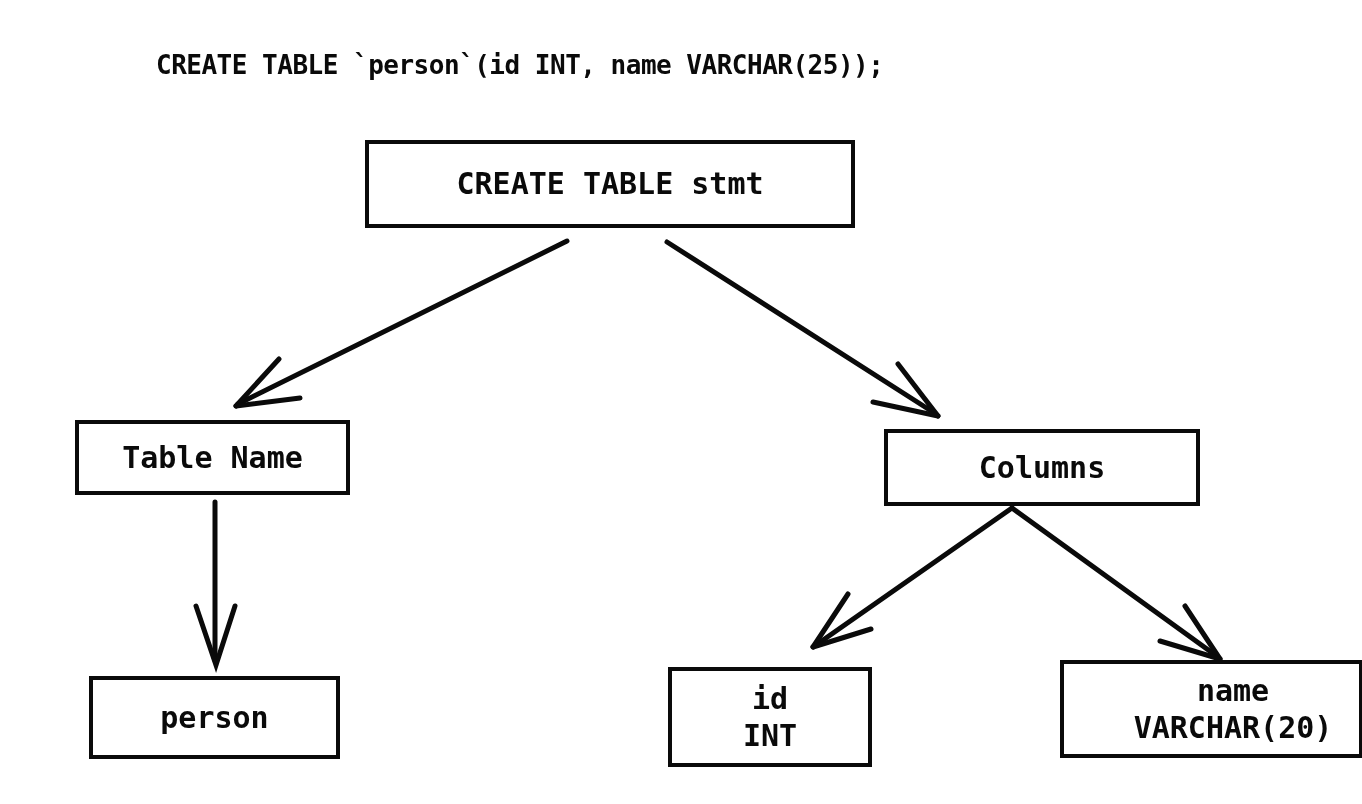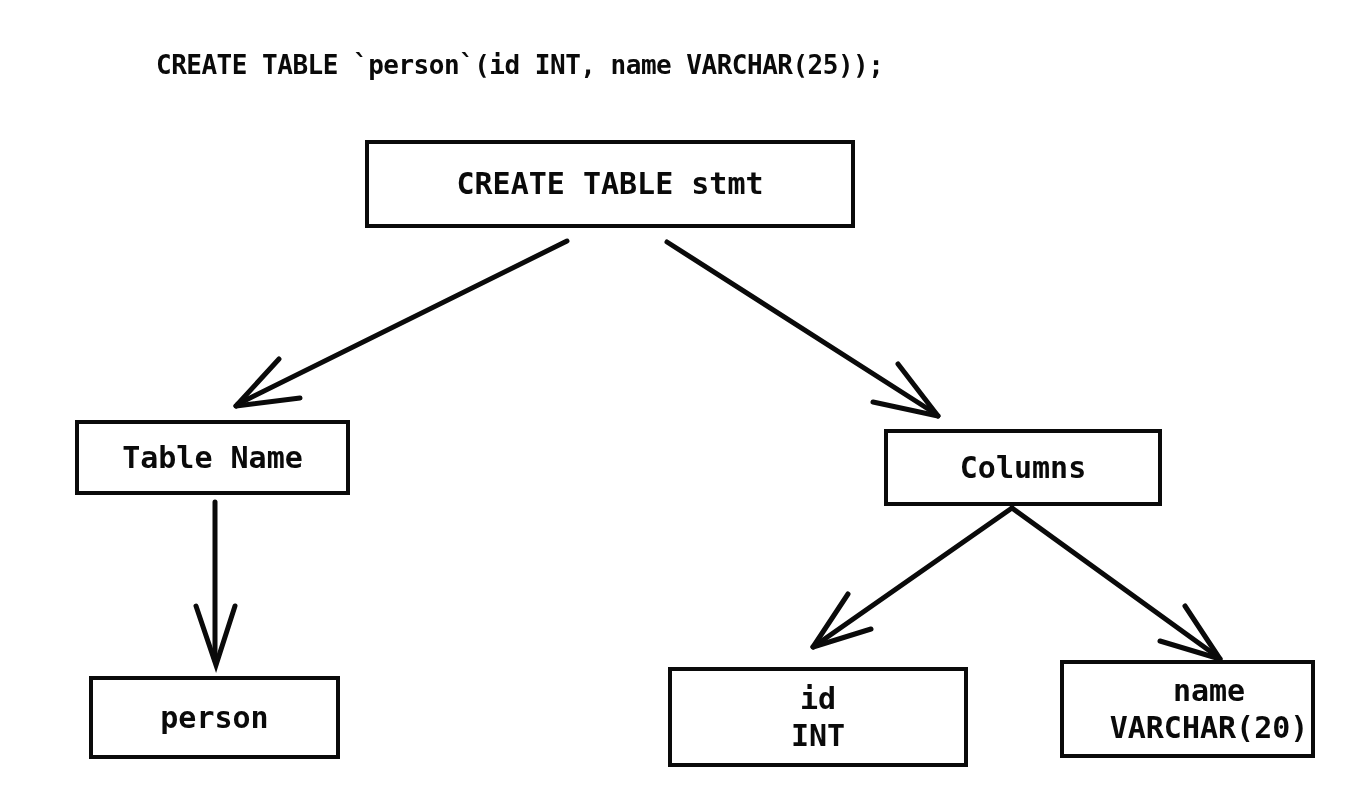--- a/index.html
+++ b/index.html
@@ -42,24 +42,24 @@
     align-items:center;
     justify-content:center;
     font-size:30px;
     font-weight:bold;
     text-align:left;
     line-height:1.25;
     box-sizing:border-box;
   }
   .node-stmt     {left:333px; top:140px; width:490px; height:88px;}
   .node-tablename{left:43px;  top:420px; width:275px; height:75px;}
-  .node-columns  {left:852px; top:429px; width:278px; height:77px;}
+  .node-columns  {left:852px; top:429px; width:316px; height:77px;}
   .node-person   {left:57px;  top:676px; width:251px; height:83px;}
-  .node-idcol    {left:636px; top:667px; width:300px; height:100px;}
-  .node-namecol  {left:1028px;top:660px; width:255px; height:98px;padding-left:43px;}
+  .node-idcol    {left:636px; top:667px; width:204px; height:100px;}
+  .node-namecol  {left:1028px;top:660px; width:303px; height:98px;padding-left:43px;}
   .node .line{display:block;}
 </style>
 </head>
 <body>
 
 <div class="stage">
 
   <div class="sql-line">CREATE TABLE `person`(id INT, name VARCHAR(25));</div>
 
   <svg class="edges" viewBox="0 0 1362 804" xmlns="http://www.w3.org/2000/svg">

